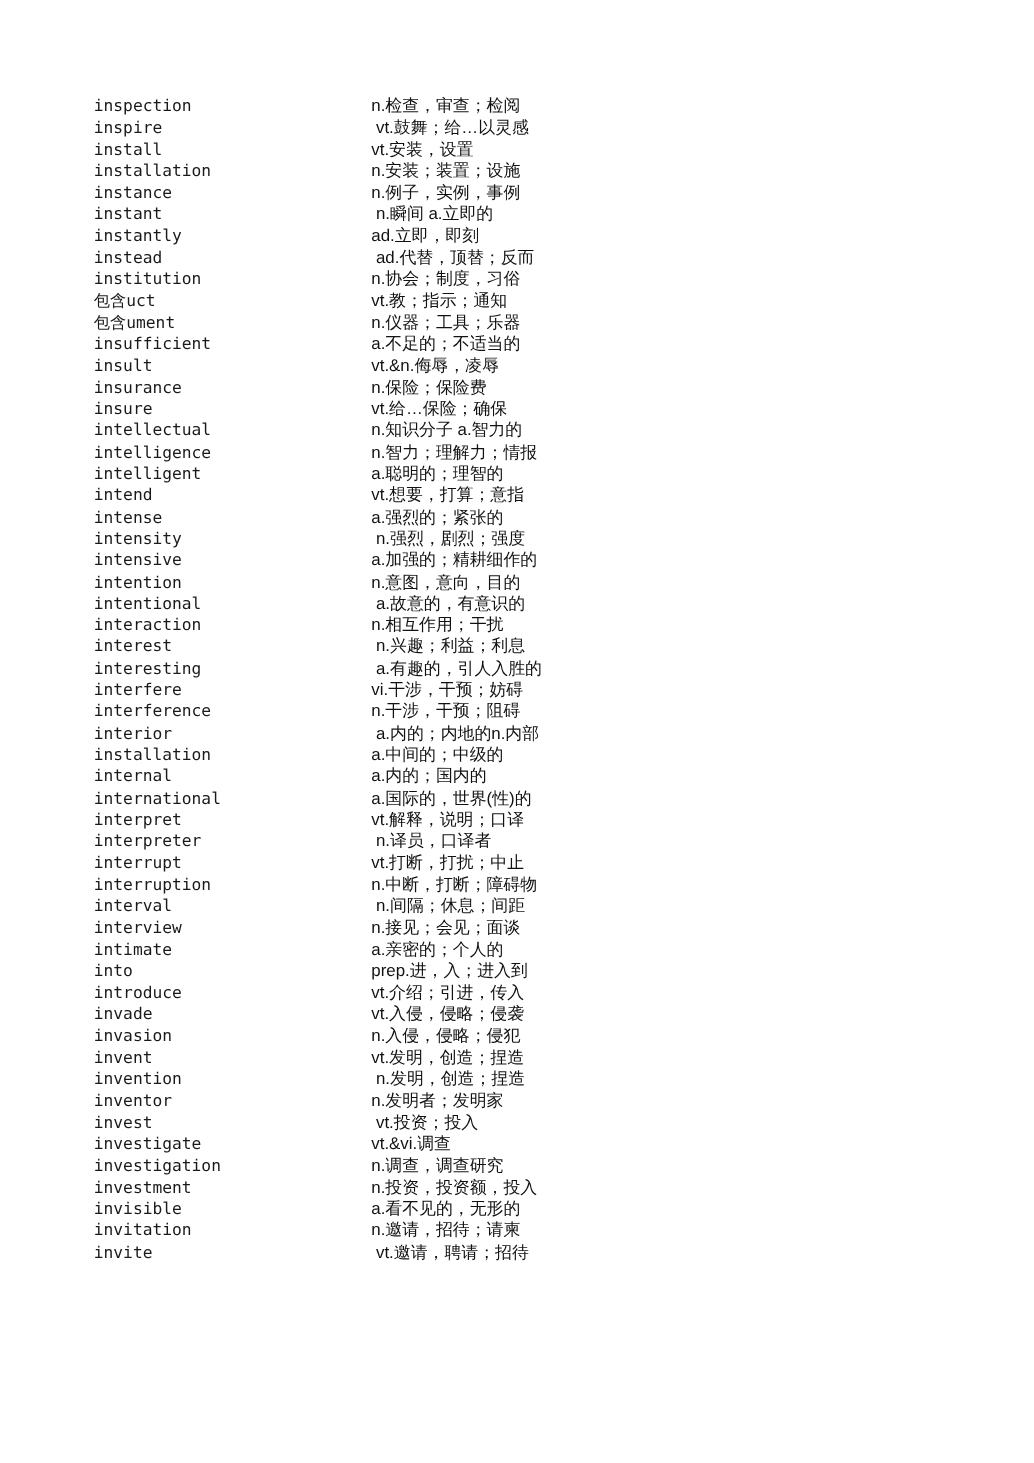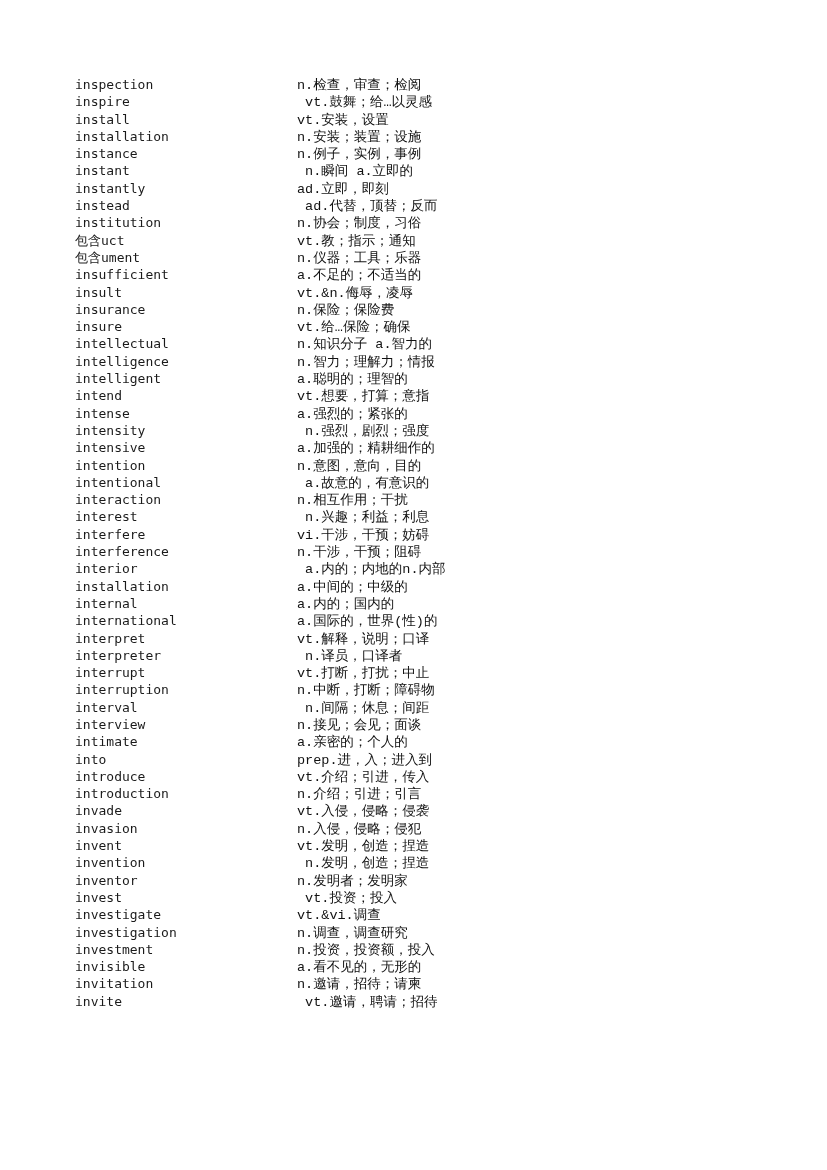--- a/index.html
+++ b/index.html
@@ -36,21 +36,21 @@
   .term {
     flex: 0 0 222px;
     width: 222px;
     font-family: "DejaVu Sans Mono", "Liberation Mono", monospace;
     font-size: 13px;
     letter-spacing: 0px;
     color: #1a1a1a;
   }
   .definition {
     flex: 0 0 auto;
-    font-family: Liberation Mono, monospace;
+    font-family: Liberation Sans, sans-serif;
     font-size: 13.5px;
     color: #111111;
     white-space: pre;
   }
 </style>
 </head>
 <body style="background: rgb(255, 255, 255);">
 
 <div id="page" style="background: rgb(255, 255, 255);">
   <div id="glossary">
@@ -73,36 +73,36 @@
       <div class="entry"><span class="term">intelligence</span><span class="definition">n.智力；理解力；情报</span></div>
       <div class="entry"><span class="term">intelligent</span><span class="definition">a.聪明的；理智的</span></div>
       <div class="entry"><span class="term">intend</span><span class="definition">vt.想要，打算；意指</span></div>
       <div class="entry"><span class="term">intense</span><span class="definition">a.强烈的；紧张的</span></div>
       <div class="entry"><span class="term">intensity</span><span class="definition"> n.强烈，剧烈；强度</span></div>
       <div class="entry"><span class="term">intensive</span><span class="definition">a.加强的；精耕细作的</span></div>
       <div class="entry"><span class="term">intention</span><span class="definition">n.意图，意向，目的</span></div>
       <div class="entry"><span class="term">intentional</span><span class="definition"> a.故意的，有意识的</span></div>
       <div class="entry"><span class="term">interaction</span><span class="definition">n.相互作用；干扰</span></div>
       <div class="entry"><span class="term">interest</span><span class="definition"> n.兴趣；利益；利息</span></div>
+      <div class="entry"><span class="term">interesting</span><span class="definition"> a.有趣的，引人入胜的</span></div>
       <div class="entry"><span class="term">interfere</span><span class="definition">vi.干涉，干预；妨碍</span></div>
       <div class="entry"><span class="term">interference</span><span class="definition">n.干涉，干预；阻碍</span></div>
       <div class="entry"><span class="term">interior</span><span class="definition"> a.内的；内地的n.内部</span></div>
       <div class="entry"><span class="term">installation</span><span class="definition">a.中间的；中级的</span></div>
       <div class="entry"><span class="term">internal</span><span class="definition">a.内的；国内的</span></div>
       <div class="entry"><span class="term">international</span><span class="definition">a.国际的，世界(性)的</span></div>
       <div class="entry"><span class="term">interpret</span><span class="definition">vt.解释，说明；口译</span></div>
       <div class="entry"><span class="term">interpreter</span><span class="definition"> n.译员，口译者</span></div>
       <div class="entry"><span class="term">interrupt</span><span class="definition">vt.打断，打扰；中止</span></div>
       <div class="entry"><span class="term">interruption</span><span class="definition">n.中断，打断；障碍物</span></div>
       <div class="entry"><span class="term">interval</span><span class="definition"> n.间隔；休息；间距</span></div>
       <div class="entry"><span class="term">interview</span><span class="definition">n.接见；会见；面谈</span></div>
       <div class="entry"><span class="term">intimate</span><span class="definition">a.亲密的；个人的</span></div>
       <div class="entry"><span class="term">into</span><span class="definition">prep.进，入；进入到</span></div>
       <div class="entry"><span class="term">introduce</span><span class="definition">vt.介绍；引进，传入</span></div>
-      <div class="entry"><span class="term">introduction</span><span class="definition">n.介绍；引进；引言</span></div>
       <div class="entry"><span class="term">invade</span><span class="definition">vt.入侵，侵略；侵袭</span></div>
       <div class="entry"><span class="term">invasion</span><span class="definition">n.入侵，侵略；侵犯</span></div>
       <div class="entry"><span class="term">invent</span><span class="definition">vt.发明，创造；捏造</span></div>
       <div class="entry"><span class="term">invention</span><span class="definition"> n.发明，创造；捏造</span></div>
       <div class="entry"><span class="term">inventor</span><span class="definition">n.发明者；发明家</span></div>
       <div class="entry"><span class="term">invest</span><span class="definition"> vt.投资；投入</span></div>
       <div class="entry"><span class="term">investigate</span><span class="definition">vt.&amp;vi.调查</span></div>
       <div class="entry"><span class="term">investigation</span><span class="definition">n.调查，调查研究</span></div>
       <div class="entry"><span class="term">investment</span><span class="definition">n.投资，投资额，投入</span></div>
       <div class="entry"><span class="term">invisible</span><span class="definition">a.看不见的，无形的</span></div>

